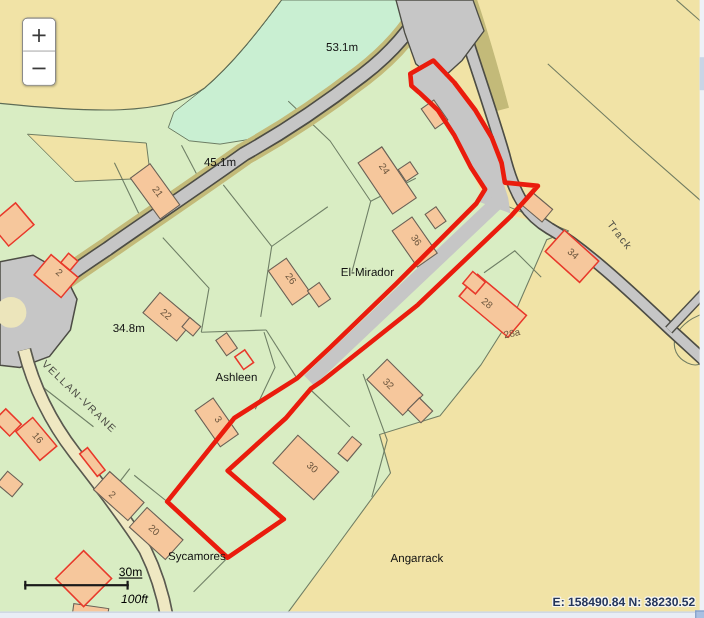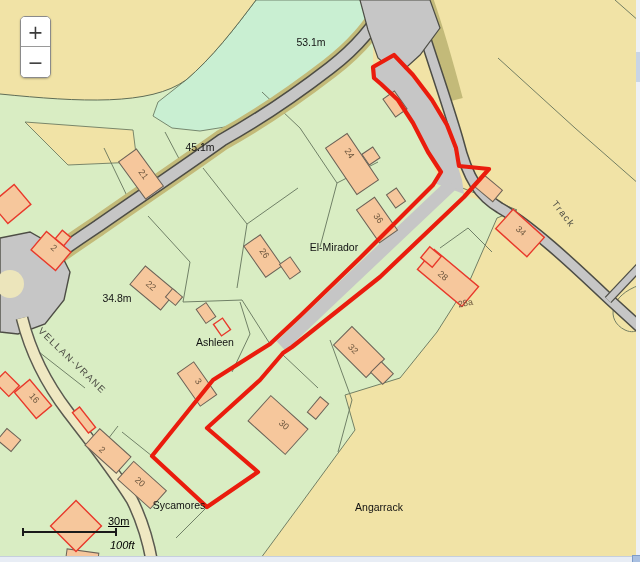--- a/index.html
+++ b/index.html
@@ -183,20 +183,21 @@
 
   <div class="scalebar">
     <div class="sb-m">30m</div>
     <div class="sb-line">
       <div class="sb-tick left"></div>
       <div class="sb-tick right"></div>
     </div>
     <div class="sb-ft">100ft</div>
   </div>
 
+  <div class="coords">E: 158490.84 N: 38230.52</div>
 
   <div class="vsb-track">
     <div class="vsb-thumb"></div>
   </div>
   <div class="hsb-track"></div>
   <div class="sb-corner"></div>
 
 </div>
 
 </body></html>

